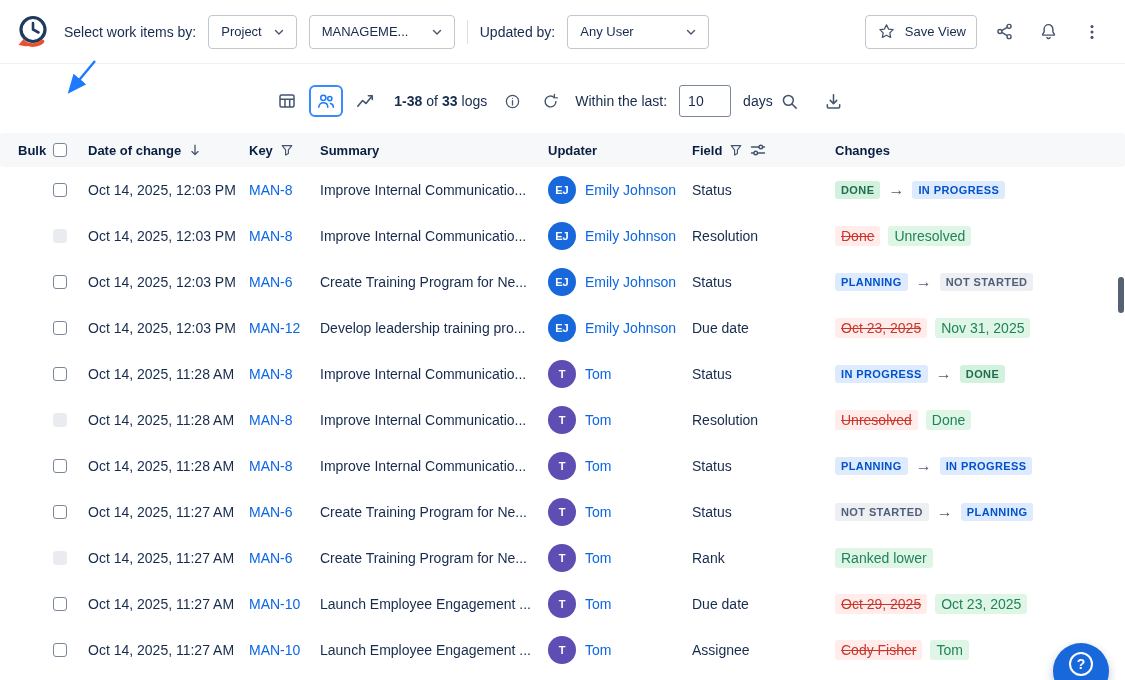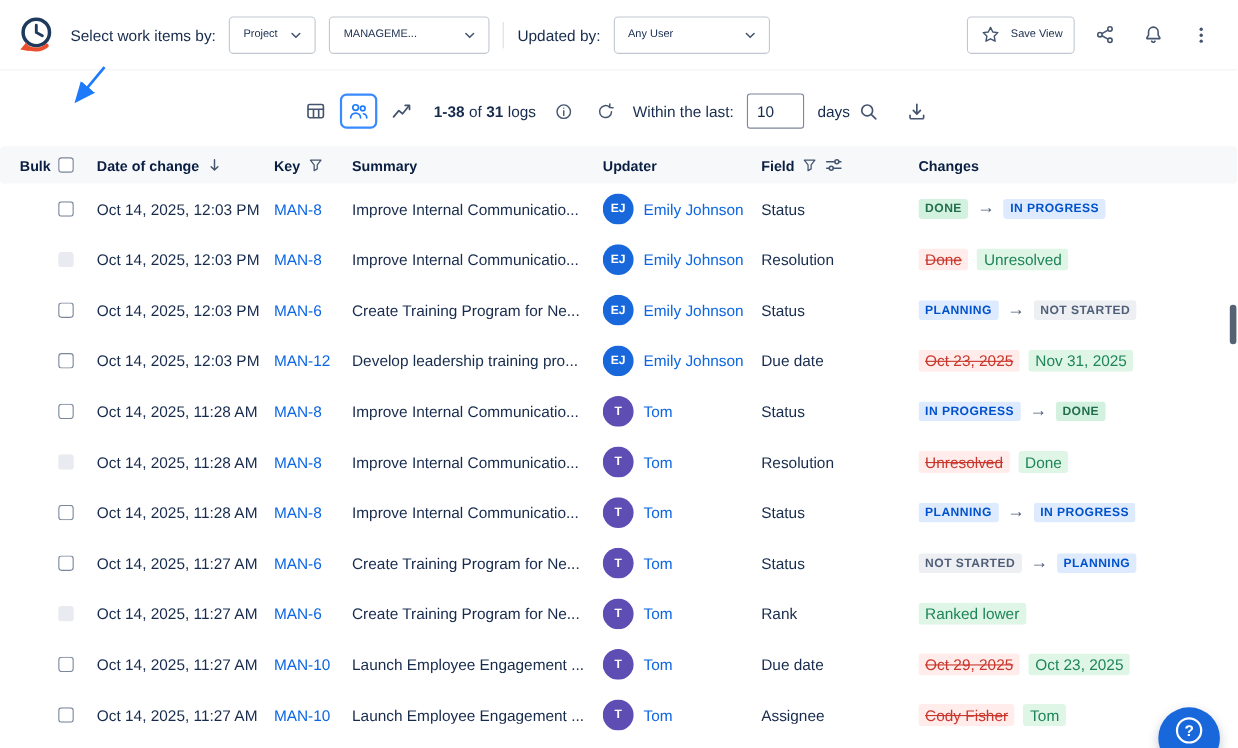--- a/index.html
+++ b/index.html
@@ -8,21 +8,21 @@
   body { position:relative; }
 
   
   .topbar { height:64px; display:flex; align-items:center; justify-content:space-between;
     padding:0 16px 0 12px; border-bottom:1px solid #F1F2F4; background:#fff; }
   .topbar-left { display:flex; align-items:center; gap:12px; }
   .topbar-right { display:flex; align-items:flex-start; gap:10px; }
   .lbl { font-size:14px; color:#172B4D; white-space:nowrap; }
   .dd, .btn-outline { height:34px; border:1px solid #C1C7D0; border-radius:4px; background:#fff;
     display:inline-flex; align-items:center; gap:10px; padding:0 10px 0 12px;
-    font-size:10px; color:#172B4D; cursor:pointer; font-family:inherit; white-space:nowrap; }
+    font-size:13px; color:#172B4D; cursor:pointer; font-family:inherit; white-space:nowrap; }
   .dd.wide { min-width:146px; justify-content:space-between; }
   .dd.user { min-width:142px; justify-content:space-between;padding-left:12px; }
   .vsep { width:1px; height:24px; background:#DCDFE4; }
   .icon-btn { width:34px; height:34px; display:flex; align-items:center; justify-content:center;
     background:none; border:none; border-radius:4px; cursor:pointer; }
 
   
   .toolbar { height:46px; margin-top:14px; display:flex; align-items:center;
     justify-content:center; padding:0 16px 0 12px; position:relative; }
   .toolbar-left { display:flex; align-items:center; gap:12px; }
@@ -162,21 +162,21 @@
       <button class="view-btn">
         <svg width="20" height="20" viewBox="0 0 20 20" fill="none" stroke="#44546E" stroke-width="1.6" stroke-linecap="round" stroke-linejoin="round">
             <path d="M2.8 15.2 L7.6 9.6 L11 12.4 L16.8 5.2"></path>
             <path d="M13.4 4.8 L17.2 4.7 L17.3 8.5"></path>
           </svg>
       </button>
     </div>
     <div class="count">
       <b>1-38</b>
       <span>of</span>
-      <b>31</b>
+      <b>33</b>
       <span>logs</span>
     </div>
     <button class="icon-btn" style="width:26px;height:26px;">
       <svg width="17" height="17" viewBox="0 0 20 20" fill="none" stroke="#44546E" stroke-width="1.5">
           <circle cx="10" cy="10" r="7.2"></circle>
           <path d="M10 9 V14" stroke-linecap="round"></path>
           <circle cx="10" cy="6.3" r="0.7" fill="#44546E" stroke="none"></circle>
         </svg>
     </button>
     <button class="icon-btn" style="width:26px;height:26px;">

